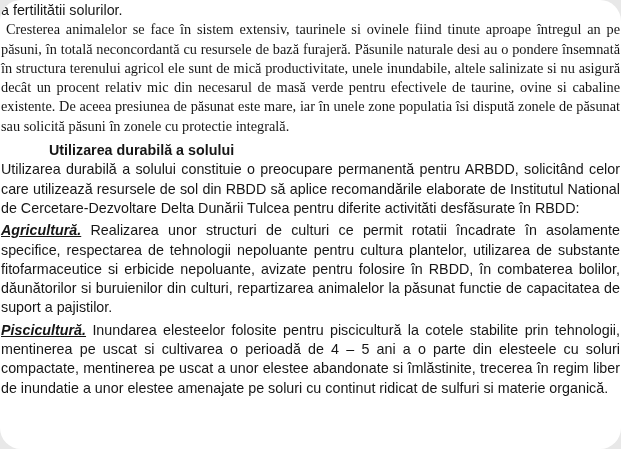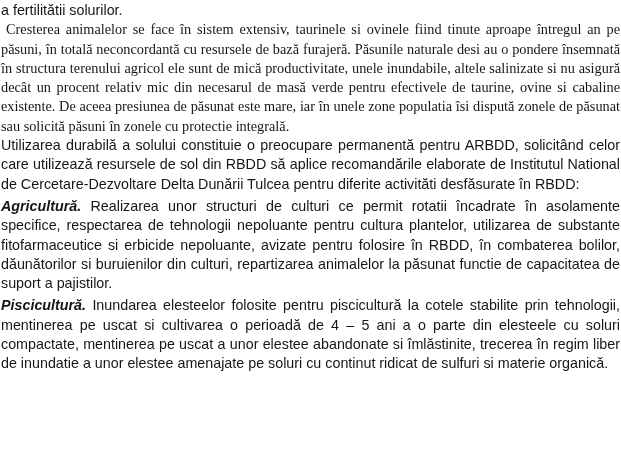--- a/index.html
+++ b/index.html
@@ -12,20 +12,21 @@
     width: 621px;
     height: 449px;
     background: #ffffff;
     color: #161616;
     font-family: "Liberation Sans", sans-serif;
     font-size: 14.3px;
     line-height: 19.3px;
     overflow: hidden;
     box-sizing: border-box;
     padding: 1px 1px 0 1px;
+    border-radius: 21px;
   }
   .page p {
     margin: 0;
     text-align: justify;
   }
   .frag {
     text-align: left !important;
   }
   .indent1 {
     text-indent: 5px;
@@ -36,31 +37,33 @@
     text-align: left !important;
     padding-left: 48px;
     margin-top: 5px !important;
   }
   .spaced {
     margin-top: 3px !important;
   }
   .lead {
     font-weight: bold;
     font-style: italic;
+    text-decoration: underline;
   }
 </style>
 </head>
 <body>
 
 <div class="page">
 
   <p class="frag">a fertilitătii solurilor.</p>
 
   <p class="indent1">Cresterea animalelor se face în sistem extensiv, taurinele si ovinele fiind tinute aproape întregul an pe păsuni, în totală neconcordantă cu resursele de bază furajeră. Păsunile naturale desi au o pondere însemnată în structura terenului agricol ele sunt de mică productivitate, unele inundabile, altele salinizate si nu asigură decât un procent relativ mic din necesarul de masă verde pentru efectivele de taurine, ovine si cabaline existente. De aceea presiunea de păsunat este mare, iar în unele zone populatia îsi dispută zonele de păsunat sau solicită păsuni în zonele cu protectie integrală.</p>
 
+  <p class="heading">Utilizarea durabilă a solului</p>
 
   <p>Utilizarea durabilă a solului constituie o preocupare permanentă pentru ARBDD, solicitând celor care utilizează resursele de sol din RBDD să aplice recomandările elaborate de Institutul National de Cercetare-Dezvoltare Delta Dunării Tulcea pentru diferite activităti desfăsurate în RBDD:</p>
 
   <p class="spaced"><span class="lead">Agricultură.</span><span> Realizarea unor structuri de culturi ce permit rotatii încadrate în asolamente specifice, respectarea de tehnologii nepoluante pentru cultura plantelor, utilizarea de substante fitofarmaceutice si erbicide nepoluante, avizate pentru folosire în RBDD, în combaterea bolilor, dăunătorilor si buruienilor din culturi, repartizarea animalelor la păsunat functie de capacitatea de suport a pajistilor.</span></p>
 
   <p class="spaced"><span class="lead">Piscicultură.</span><span> Inundarea elesteelor folosite pentru piscicultură la cotele stabilite prin tehnologii, mentinerea pe uscat si cultivarea o perioadă de 4 – 5 ani a o parte din elesteele cu soluri compactate, mentinerea pe uscat a unor elestee abandonate si îmlăstinite, trecerea în regim liber de inundatie a unor elestee amenajate pe soluri cu continut ridicat de sulfuri si materie organică.</span></p>
 
 </div>
 
 </body></html>

